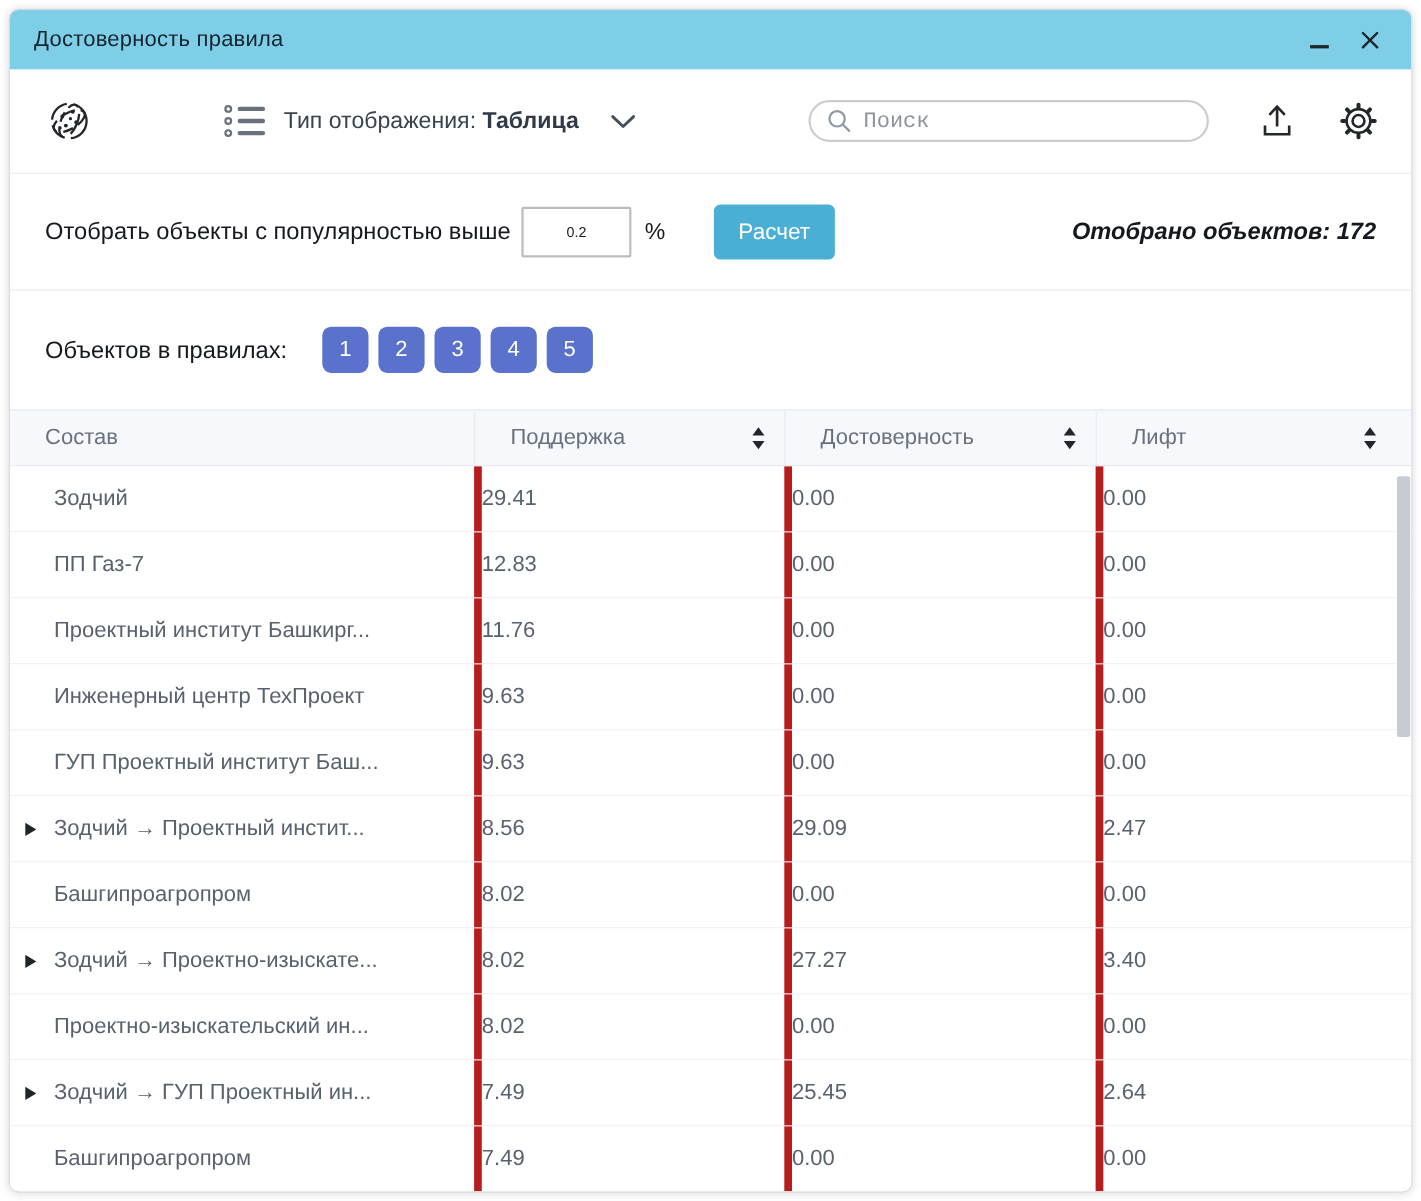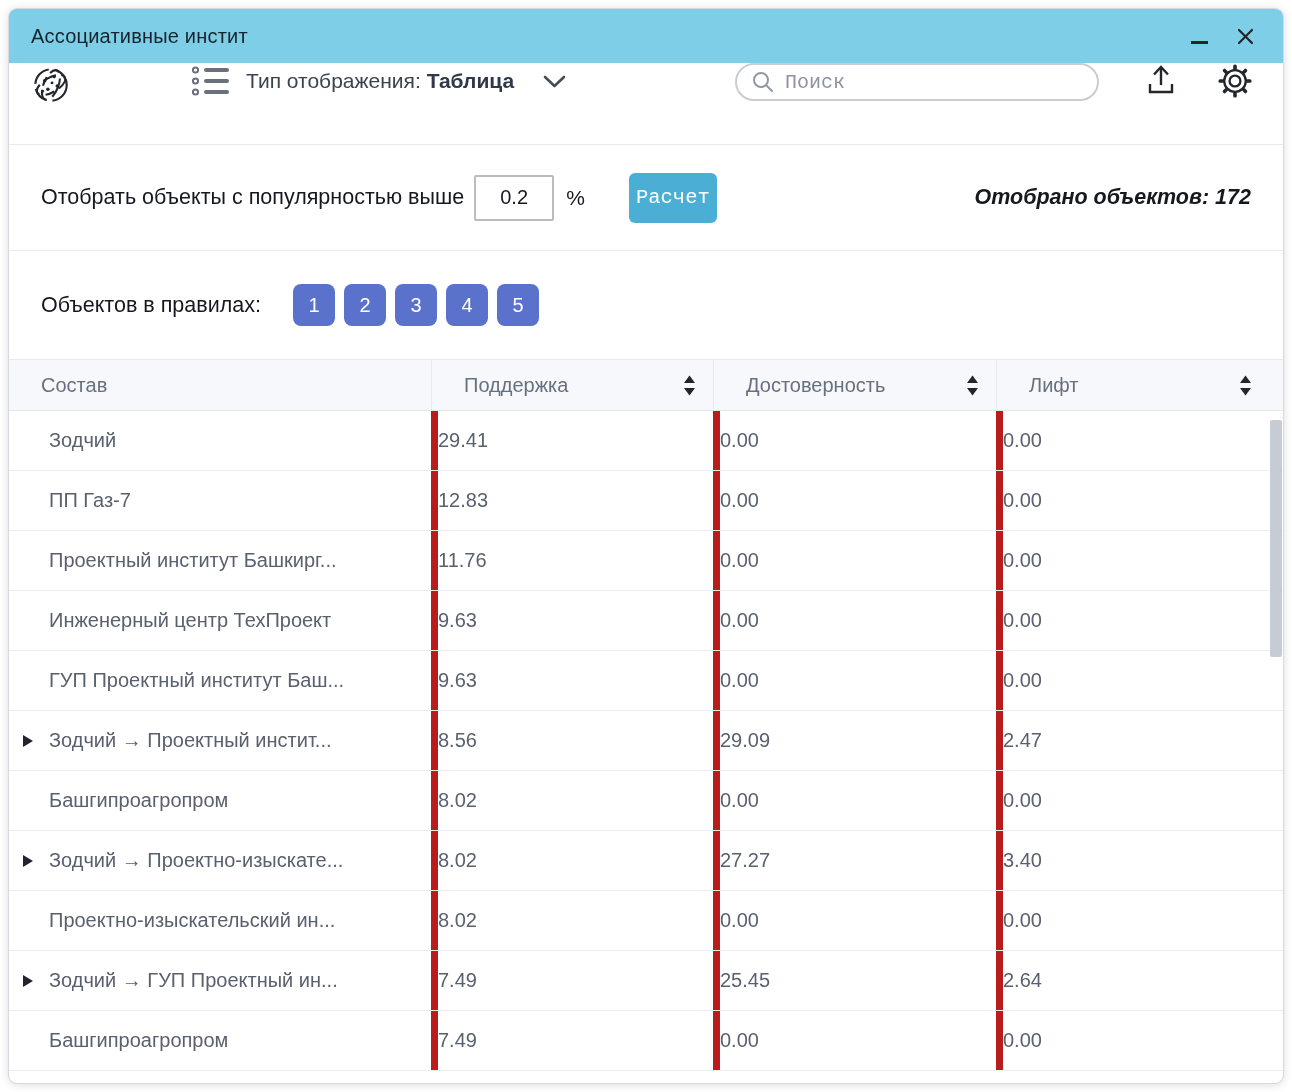--- a/index.html
+++ b/index.html
@@ -12,44 +12,44 @@
 
   
   .titlebar { height:54px; background:#7dcee6; display:flex; align-items:center;
     padding:0 28px 0 22px; }
   .titlebar .title { font-size:20px; color:#16242e; letter-spacing:.2px; }
   .win-controls { margin-left:auto; display:flex; align-items:center; gap:28px; }
   .min-btn { width:17px; height:3px; background:#20262e; margin-top:12px; cursor:pointer; }
   .close-btn { display:flex; cursor:pointer; }
 
   
-  .toolbar { height:82px; display:flex; align-items:flex-start; padding:0 30px 0 20px;
+  .toolbar { height:95px; display:flex; align-items:center; padding:0 30px 0 32px;
     border-bottom:1px solid #e8ebef; }
   .view-type { margin-left:118px; display:flex; align-items:center; gap:15px;
     font-size:21px; color:#3a4350; cursor:pointer; }
   .view-type b { color:#2f3947; font-weight:700; }
   .view-type .chev { margin-left:14px; display:flex; }
   .search-pill { margin-left:auto; width:364px; height:38px; border:2px solid #c9cdd2;
     border-radius:19px; display:flex; align-items:center; padding:0 14px; gap:10px; background:#fff; }
   .search-pill input { border:none; outline:none; font-size:20px; color:#3a4350; width:100%;
     font-family:Liberation Mono, monospace; background:transparent; }
   .search-pill input::placeholder { color:#8d949e; opacity:1; }
   .tb-icon { display:flex; cursor:pointer; }
   .upload { margin-left:46px; }
   .gear { margin-left:40px; }
 
   
   .filter-row { height:106px; display:flex; align-items:center; padding:0 32px;
     border-bottom:1px solid #e8ebef; }
   .filter-label { font-size:21.5px; color:#15191f;text-align:right; }
-  .threshold { margin-left:10px; width:80px; height:46px; border:2px solid #b9bdc3;
-    border-radius:2px; text-align:center; font-size:20px; color:#15191f; font-family:inherit; outline:none; }
+  .threshold { margin-left:10px; width:100px; height:46px; border:2px solid #b9bdc3;
+    border-radius:2px; text-align:center; font-size:13px; color:#15191f; font-family:inherit; outline:none; }
   .pct { margin-left:12px; font-size:21px; color:#15191f; }
-  .calc-btn { margin-left:44px; width:88px; height:50px; background:#4bafd5; color:#fff;
-    font-size:20.5px; border:none; border-radius:6px; font-family:Liberation Mono, monospace; cursor:pointer; }
+  .calc-btn { margin-left:44px; width:110px; height:50px; background:#4bafd5; color:#fff;
+    font-size:20.5px; border:none; border-radius:6px; font-family:Liberation Sans, sans-serif; cursor:pointer; }
   .count { margin-left:auto; font-style:italic; font-weight:600; font-size:21.5px; color:#15191f; }
 
   
   .rules-row { height:108px; display:flex; align-items:center; padding:0 32px; }
   .rules-label { font-size:21.5px; color:#15191f; }
   .num-btns { margin-left:32px; display:flex; gap:9px; }
   .num-btn { width:42px; height:42px; background:#5b72cd; border:none; border-radius:8px;
     color:#fff; font-size:20px; font-family:inherit; display:flex; align-items:center;
     justify-content:center; cursor:pointer; }
 
@@ -69,21 +69,21 @@
     border-left:10px solid #20242b; border-top:6px solid transparent; border-bottom:6px solid transparent; }
   .vscroll-thumb { position:absolute; top:61px; right:1px; width:12px; height:237px;
     background:#c7ccd4; border-radius:2px; cursor:pointer; }
 </style>
 </head>
 <body>
 
 <div class="window">
 
   <div class="titlebar">
-    <span class="title">Ассоциативные инстит</span>
+    <span class="title">Достоверность правила</span>
     <div class="win-controls">
       <span class="min-btn"></span>
       <span class="close-btn">
         <svg width="19" height="19" viewBox="0 0 19 19">
             <g stroke="#20242b" stroke-width="2.2" stroke-linecap="round">
               <line x1="3" y1="3" x2="16" y2="16"></line>
               <line x1="16" y1="3" x2="3" y2="16"></line>
             </g>
           </svg>
       </span>

